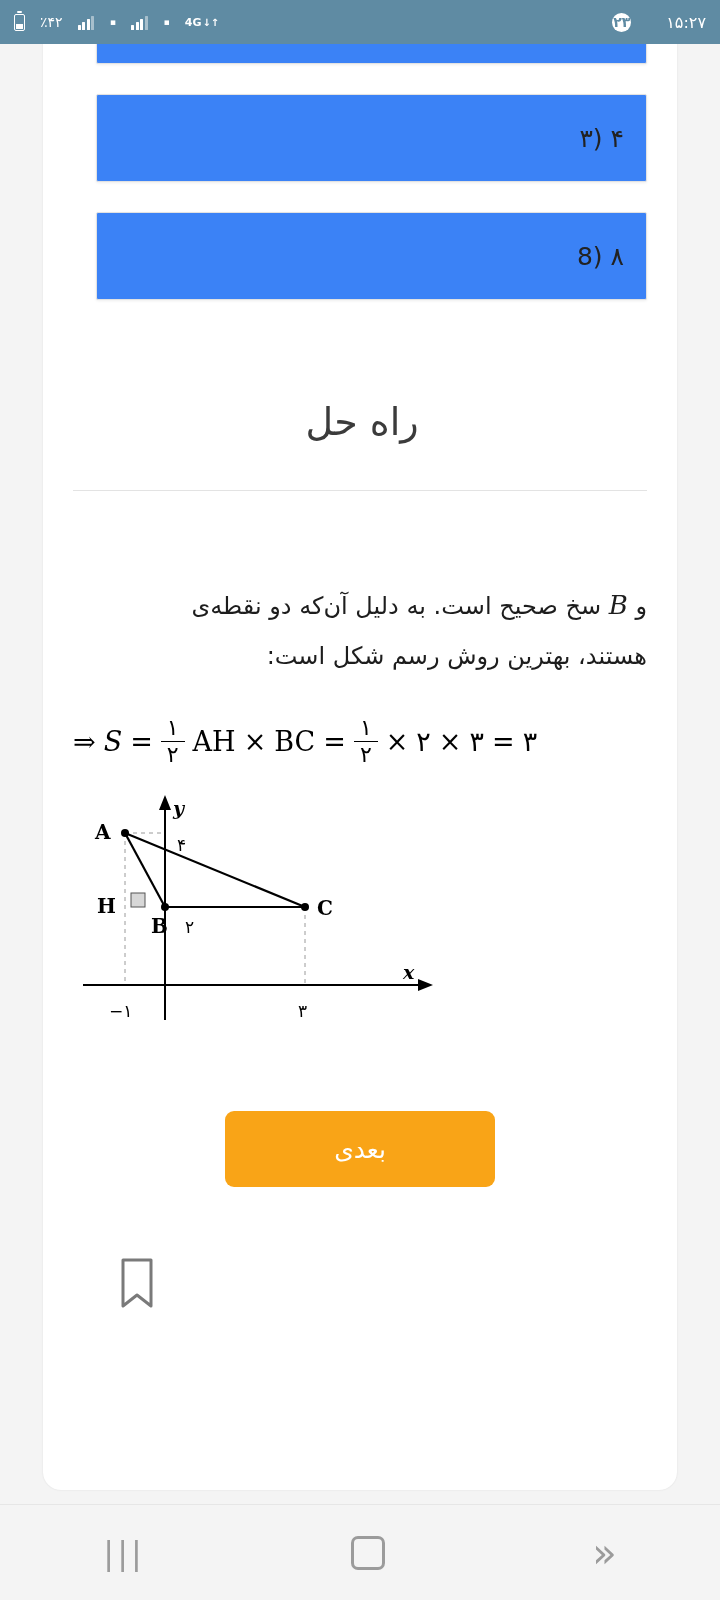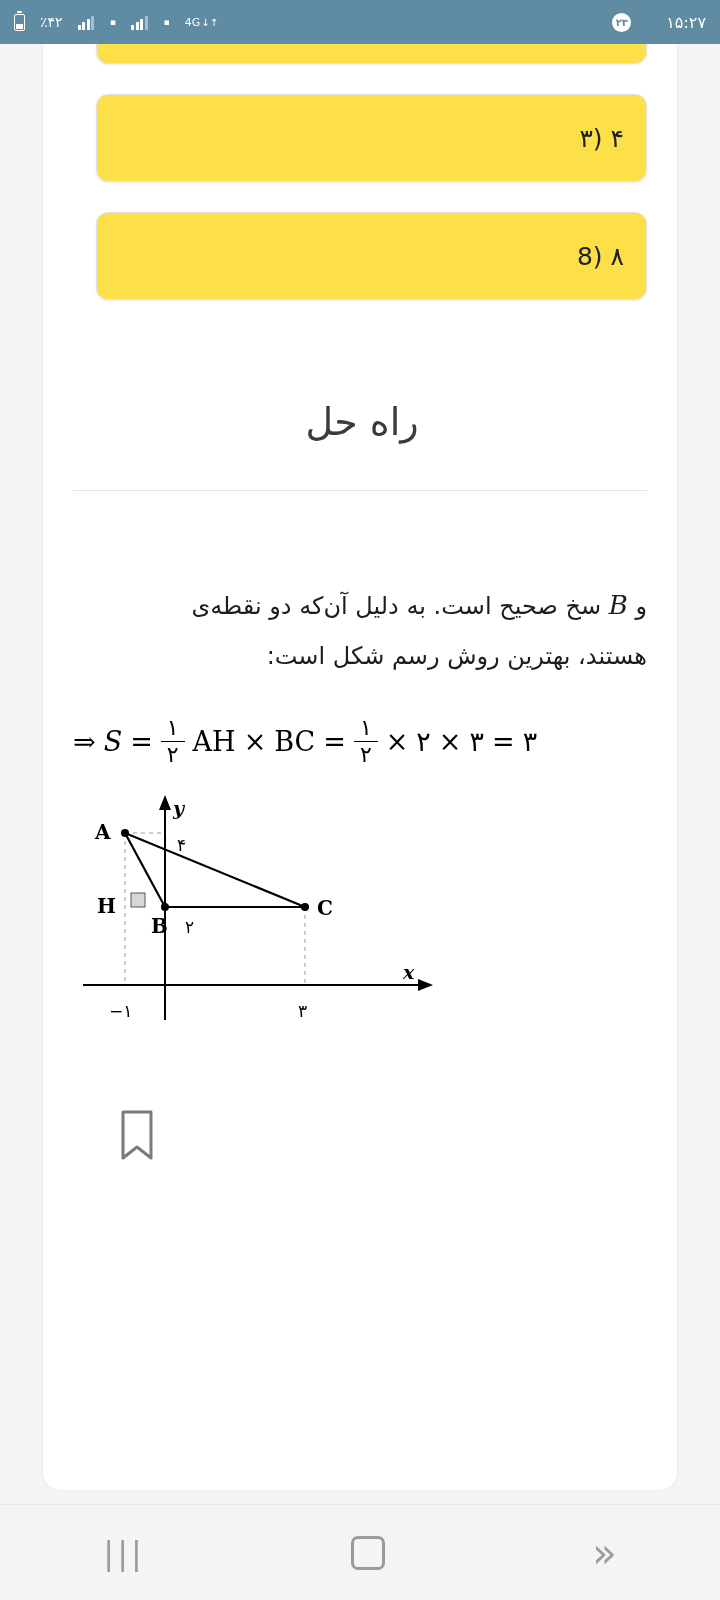--- a/index.html
+++ b/index.html
@@ -60,30 +60,30 @@
   .sig i { display: block; width: 3px; background: #fff; border-radius: .5px; }
   .sig i:nth-child(1) { height: 5px; }
   .sig i:nth-child(2) { height: 8px; }
   .sig i:nth-child(3) { height: 11px; }
   .sig i:nth-child(4) { height: 14px; opacity: .45; }
   .sig-dot { font-size: 9px; margin-left: 1px; }
   .net-badge {
     display: inline-flex;
     align-items: flex-end;
     font-size: 11px;
-    font-weight: normal;
+    font-weight: bold;
     line-height: 1;
   }
   .net-badge .arrows { font-size: 10px; margin-left: 1px; }
   .alarm-icon {
     width: 19px; height: 19px;
     border-radius: 50%;
     background: #ffffff;
     color: #5f8ba3;
-    font-size: 10px;
+    font-size: 14px;
     display: flex;
     align-items: center;
     justify-content: center;
     font-weight: bold;
   }
   .clock { font-size: 16px; margin-left: 20px; }
 
   
   .screen {
     height: 1556px;
@@ -100,22 +100,22 @@
     background: #ffffff;
     border-radius: 18px;
     box-shadow: 0 0 2px rgba(0,0,0,.10);
     padding: 0 30px;
     overflow: hidden;
   }
 
   .option {
     height: 88px;
     border: 1px solid #e2e2e2;
-    border-radius: 12px;
-    background: #fde047;
+    border-radius: 2px;
+    background: #3b82f6;
     box-shadow: 0 1px 3px rgba(0,0,0,.07);
     display: flex;
     align-items: center;
     justify-content: flex-start;
     padding: 0 22px;
     margin-bottom: 30px;
     font-size: 25px;
     color: #222;
     direction: rtl;
     margin-left: 23px;
@@ -343,20 +343,23 @@
         <text x="24" y="128" font-family="DejaVu Serif, serif" font-size="20" font-weight="bold">H</text>
         <text x="330" y="194" font-family="DejaVu Serif, serif" font-size="19" font-weight="bold" font-style="italic">x</text>
         <text x="100" y="30" font-family="DejaVu Serif, serif" font-size="19" font-weight="bold" font-style="italic">y</text>
         <text x="104" y="66" font-family="DejaVu Sans, sans-serif" font-size="17">۴</text>
         <text x="112" y="148" font-family="DejaVu Sans, sans-serif" font-size="17">۲</text>
         <text x="36" y="232" font-family="DejaVu Sans, sans-serif" font-size="17">−۱</text>
         <text x="225" y="232" font-family="DejaVu Sans, sans-serif" font-size="17">۳</text>
       </svg>
     </div>
 
+    <div class="next-wrap">
+      <button class="next-btn">بعدی</button>
+    </div>
 
     <div class="bookmark-row">
       <span>
         <svg width="40" height="52" viewBox="0 0 40 52">
           <path d="M6 3 H34 V49 L20 38 L6 49 Z" fill="none" stroke="#7a7a7a" stroke-width="3" stroke-linejoin="round"></path>
         </svg>
       </span>
     </div>
 
   </div>

